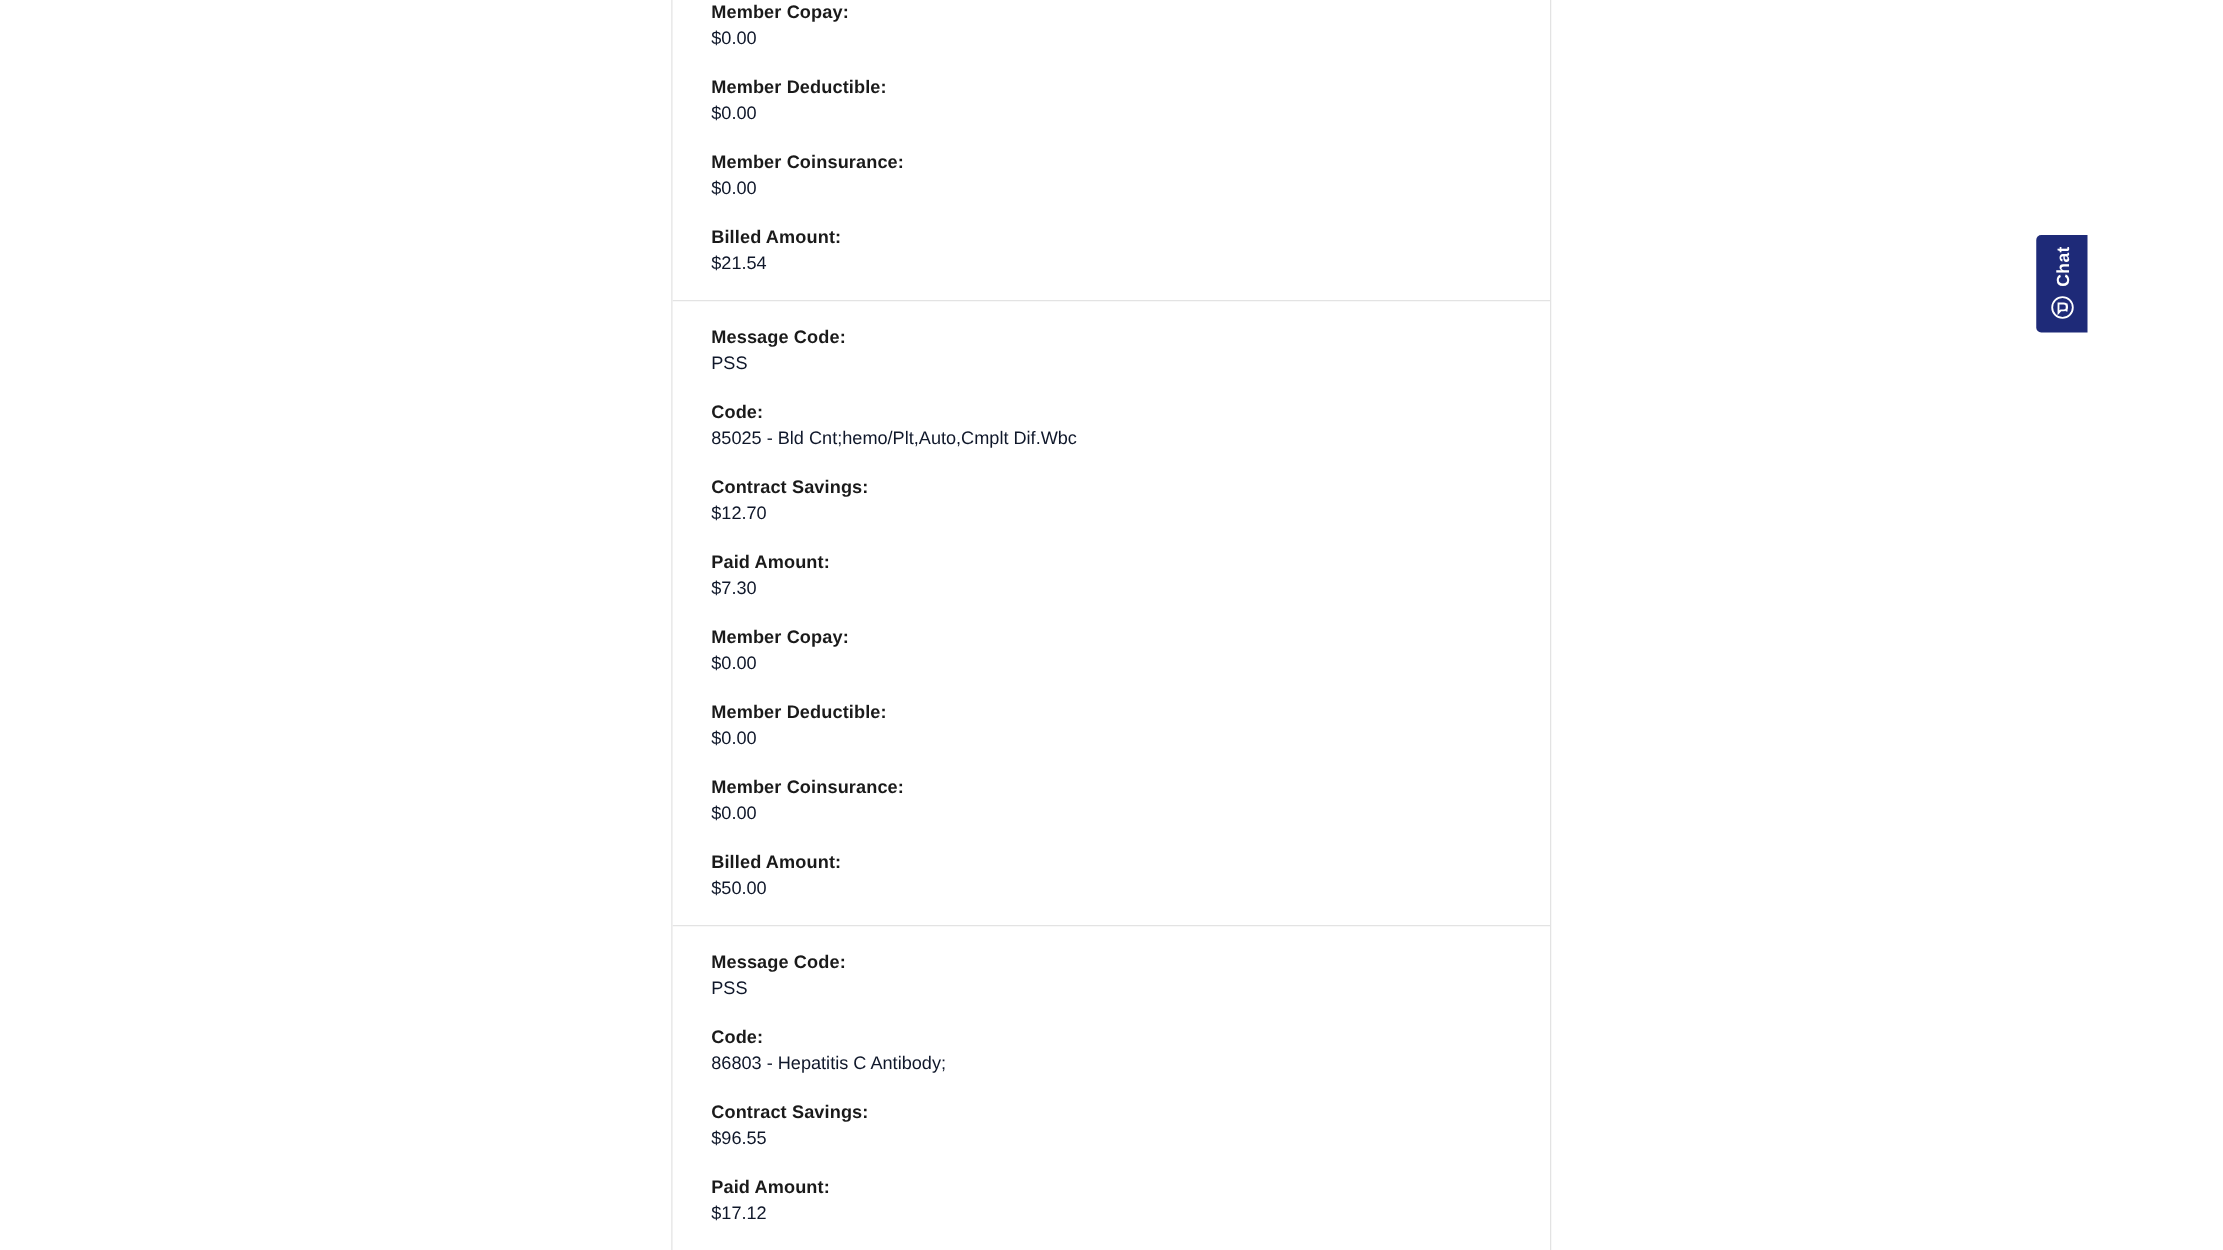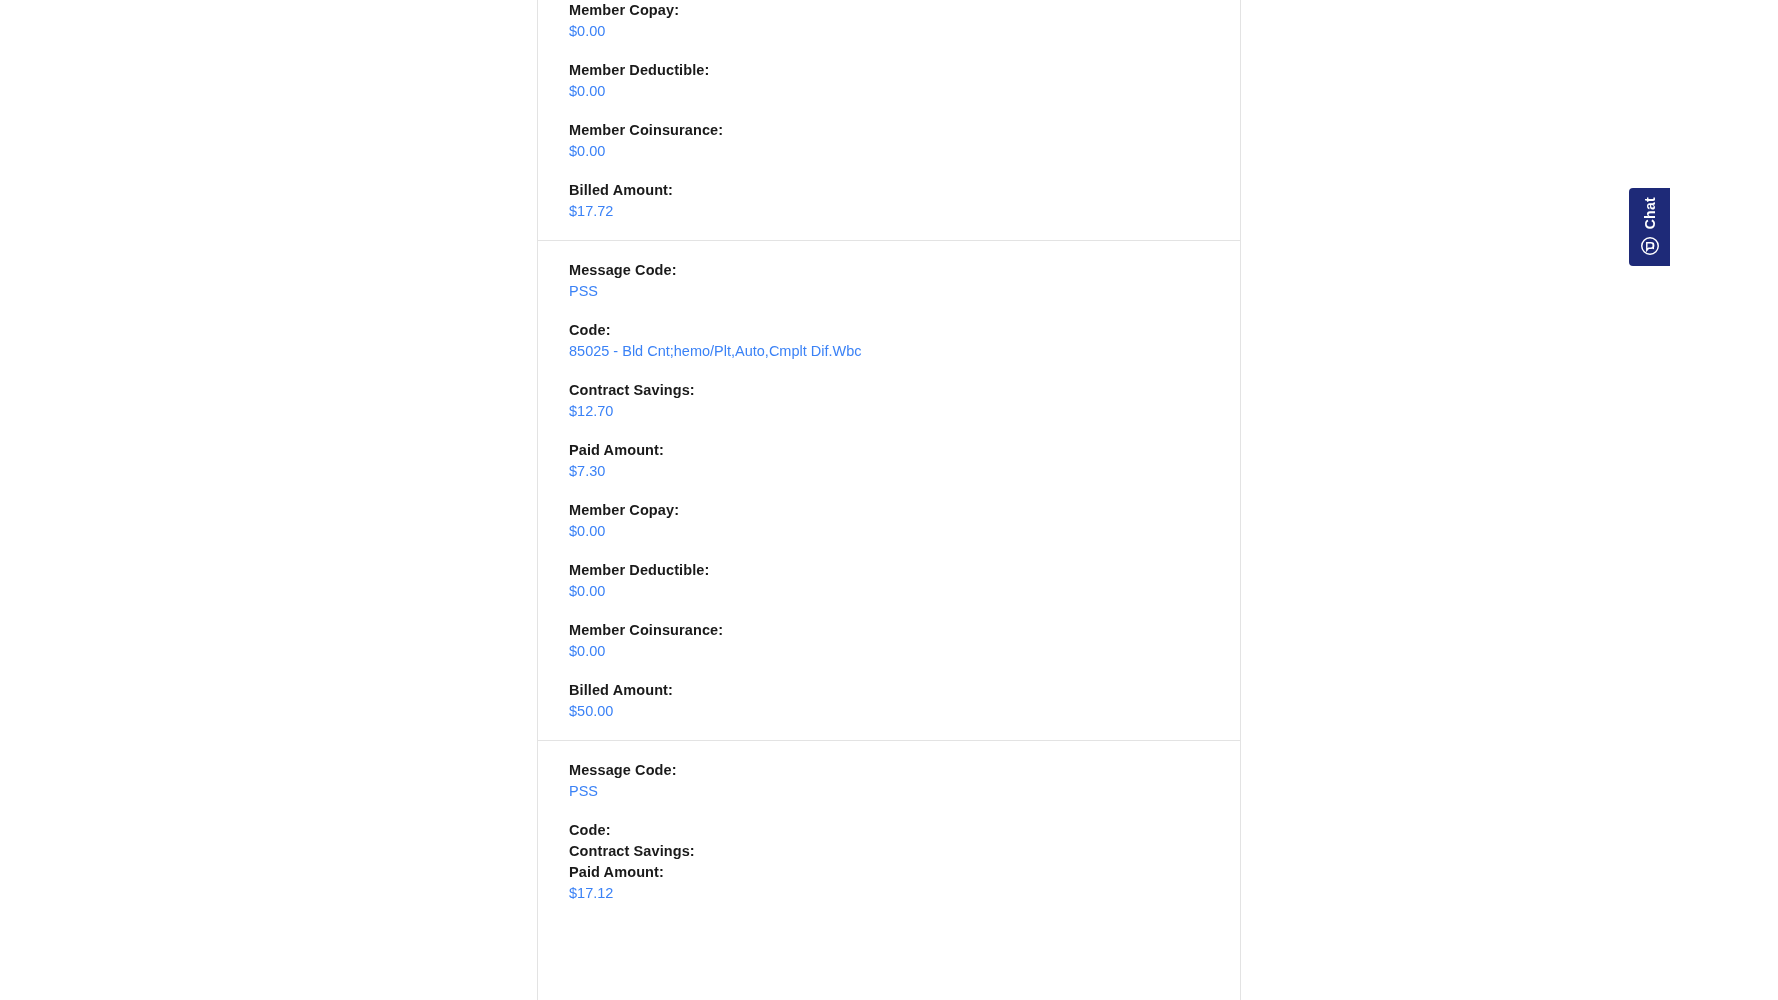--- a/index.html
+++ b/index.html
@@ -52,21 +52,21 @@
     font-size: 14.5px;
     font-weight: bold;
     color: #1a1a1a;
     line-height: 21px;
     letter-spacing: 0.1px;
   }
 
   .field-value {
     font-size: 14.5px;
     font-weight: normal;
-    color: #3b82f6;
+    color: #0f172a;
     line-height: 21px;
     padding-bottom: 18px;
   }
 
   
   .chat-tab {
     position: absolute;
     right: 0;
     top: 188px;
     width: 41px;
@@ -141,21 +141,21 @@
           <div class="field">
             <div class="field-label">Member Deductible:</div>
             <div class="field-value">$0.00</div>
           </div>
           <div class="field">
             <div class="field-label">Member Coinsurance:</div>
             <div class="field-value">$0.00</div>
           </div>
           <div class="field">
             <div class="field-label">Billed Amount:</div>
-            <div class="field-value">$17.72</div>
+            <div class="field-value">$21.54</div>
           </div>
         </div>
 
         <div class="claim-block" style="padding-top:19px;">
           <div class="field">
             <div class="field-label">Message Code:</div>
             <div class="field-value">PSS</div>
           </div>
           <div class="field">
             <div class="field-label">Code:</div>
@@ -187,23 +187,25 @@
           </div>
         </div>
 
         <div class="claim-block" style="padding-top:19px;border-bottom:none;">
           <div class="field">
             <div class="field-label">Message Code:</div>
             <div class="field-value">PSS</div>
           </div>
           <div class="field">
             <div class="field-label">Code:</div>
+            <div class="field-value">86803 - Hepatitis C Antibody;</div>
           </div>
           <div class="field">
             <div class="field-label">Contract Savings:</div>
+            <div class="field-value">$96.55</div>
           </div>
           <div class="field">
             <div class="field-label">Paid Amount:</div>
             <div class="field-value">$17.12</div>
           </div>
 
         </div>
 
       </div>
     </div>

